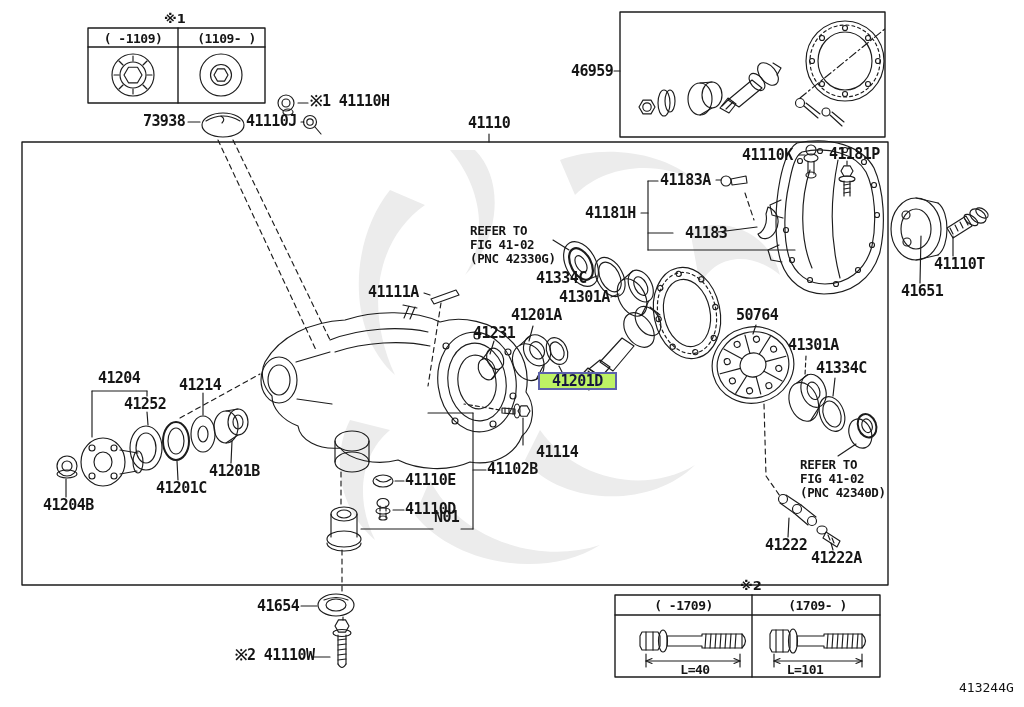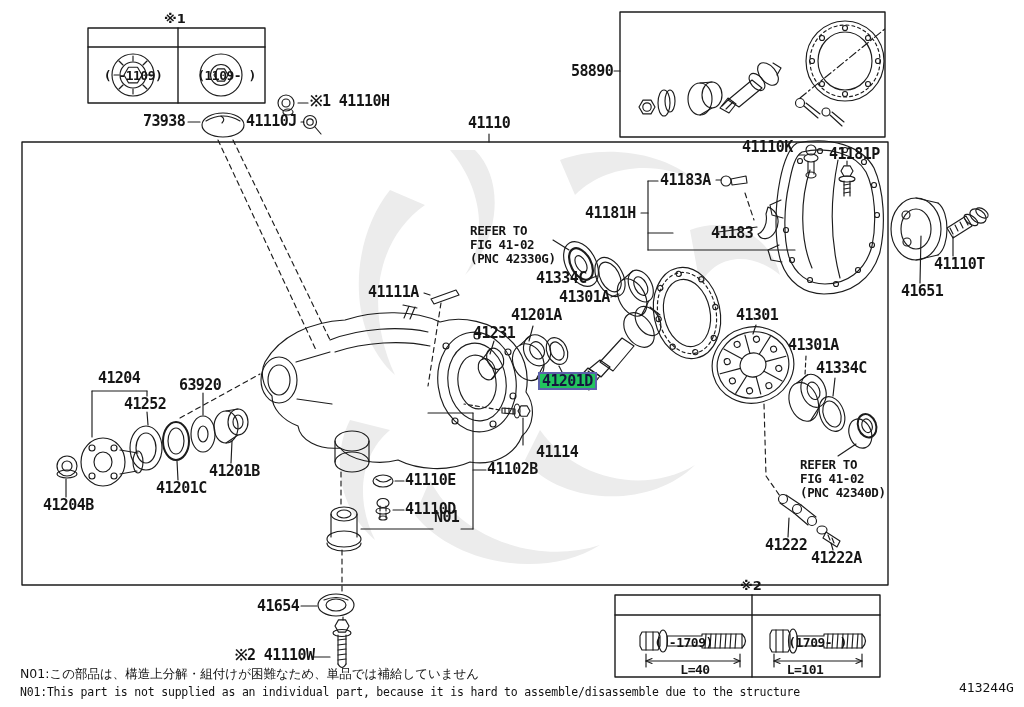--- a/index.html
+++ b/index.html
@@ -3,28 +3,28 @@
 <meta charset="utf-8">
 <style>
   html,body{margin:0;padding:0;background:#ffffff;}
   #stage{position:relative;width:1024px;height:707px;background:#ffffff;overflow:hidden;
          font-family:"DejaVu Sans Mono","Liberation Mono",monospace;}
   svg{position:absolute;left:0;top:0;}
   .lbl{position:absolute;font:bold 15px "DejaVu Sans Mono",monospace;color:#151515;
        white-space:nowrap;letter-spacing:-0.6px;line-height:14px;}
   .ref{font-size:12.5px;letter-spacing:-0.4px;}
   .hdr{position:absolute;font:bold 13px "DejaVu Sans Mono",monospace;color:#151515;
-       text-align:center;letter-spacing:-0.5px;margin-top:37px;}
+       text-align:center;letter-spacing:-0.5px;}
   .dim{position:absolute;font:bold 13px "DejaVu Sans Mono",monospace;color:#151515;
        text-align:center;letter-spacing:-0.5px;}
   .marker{position:absolute;font:bold 13px "DejaVu Sans",sans-serif;color:#151515;white-space:nowrap;}
   .note{position:absolute;font:12.5px "DejaVu Sans","Liberation Sans",sans-serif;color:#111;white-space:nowrap;}
   .note-en{position:absolute;font:11.5px "DejaVu Sans Mono",monospace;color:#111;white-space:nowrap;letter-spacing:-0.2px;}
   .docnum{position:absolute;font:13px "DejaVu Sans Mono",monospace;color:#111;white-space:nowrap;}
-  .hl{background:#22c55e;border:2px solid #5d62ab;padding:0 2px;color:#15153f;}
+  .hl{background:#bef264;border:2px solid #5d62ab;padding:0 12px;color:#15153f;}
 </style>
 </head>
 <body>
 
 <div id="stage">
 
 <svg width="1024" height="707" viewBox="0 0 1024 707">
 
   <g fill="#ececec" stroke="none">
     <path d="M390,190 C350,240 345,330 395,375 C365,310 375,240 425,205 Z"></path>
@@ -517,47 +517,47 @@
       <path d="M774,661 l6,-2.5 M774,661 l6,2.5 M862,661 l-6,-2.5 M862,661 l-6,2.5"></path>
     </g>
   </g>
 </svg>
 
 <div class="marker" style="left:164px;top:11px">※1</div>
 <div class="lbl" style="left:143px;top:114px">73938</div>
 <div class="lbl" style="left:246px;top:114px">41110J</div>
 <div class="lbl" style="left:310px;top:94px">※1 41110H</div>
 <div class="lbl" style="left:468px;top:116px">41110</div>
-<div class="lbl" style="left:571px;top:64px">58890</div>
-<div class="lbl" style="left:742px;top:140px">41110K</div>
+<div class="lbl" style="left:571px;top:64px">46959</div>
+<div class="lbl" style="left:742px;top:148px">41110K</div>
 <div class="lbl" style="left:829px;top:147px">41181P</div>
 <div class="lbl" style="left:660px;top:173px">41183A</div>
 <div class="lbl" style="left:585px;top:206px">41181H</div>
-<div class="lbl" style="left:711px;top:226px">41183</div>
+<div class="lbl" style="left:685px;top:226px">41183</div>
 <div class="lbl" style="left:934px;top:257px">41110T</div>
 <div class="lbl" style="left:901px;top:284px">41651</div>
 <div class="lbl ref" style="left:470px;top:224px">REFER TO</div>
 <div class="lbl ref" style="left:470px;top:238px">FIG 41-02</div>
 <div class="lbl ref" style="left:470px;top:252px">(PNC 42330G)</div>
 <div class="lbl" style="left:536px;top:271px">41334C</div>
 <div class="lbl" style="left:559px;top:290px">41301A</div>
 <div class="lbl" style="left:511px;top:308px">41201A</div>
 <div class="lbl" style="left:473px;top:326px">41231</div>
 <div class="lbl" style="left:368px;top:285px">41111A</div>
 <div class="lbl hl" style="left:538px;top:372px">41201D</div>
-<div class="lbl" style="left:736px;top:308px">41301</div>
+<div class="lbl" style="left:736px;top:308px">50764</div>
 <div class="lbl" style="left:788px;top:338px">41301A</div>
 <div class="lbl" style="left:816px;top:361px">41334C</div>
 <div class="lbl ref" style="left:800px;top:458px">REFER TO</div>
 <div class="lbl ref" style="left:800px;top:472px">FIG 41-02</div>
 <div class="lbl ref" style="left:800px;top:486px">(PNC 42340D)</div>
 <div class="lbl" style="left:765px;top:538px">41222</div>
 <div class="lbl" style="left:811px;top:551px">41222A</div>
 <div class="lbl" style="left:98px;top:371px">41204</div>
-<div class="lbl" style="left:179px;top:378px">63920</div>
+<div class="lbl" style="left:179px;top:378px">41214</div>
 <div class="lbl" style="left:124px;top:397px">41252</div>
 <div class="lbl" style="left:209px;top:464px">41201B</div>
 <div class="lbl" style="left:156px;top:481px">41201C</div>
 <div class="lbl" style="left:43px;top:498px">41204B</div>
 <div class="lbl" style="left:536px;top:445px">41114</div>
 <div class="lbl" style="left:487px;top:462px">41102B</div>
 <div class="lbl" style="left:405px;top:473px">41110E</div>
 <div class="lbl" style="left:405px;top:502px">41110D</div>
 <div class="lbl" style="left:434px;top:510px">N01</div>
 <div class="lbl" style="left:257px;top:599px">41654</div>
@@ -565,16 +565,14 @@
 <div class="docnum" style="left:959px;top:680px">413244G</div>
 
 <div class="hdr" style="left:88px;top:31px;width:90px">(    -1109)</div>
 <div class="hdr" style="left:178px;top:31px;width:97px">(1109-    )</div>
 <div class="marker" style="left:740px;top:578px">※2</div>
 <div class="hdr" style="left:615px;top:598px;width:137px">(   -1709)</div>
 <div class="hdr" style="left:752px;top:598px;width:131px">(1709-   )</div>
 <div class="dim" style="left:640px;top:662px;width:110px">L=40</div>
 <div class="dim" style="left:755px;top:662px;width:100px">L=101</div>
 
-<div class="note" style="left:20px;top:666px">N01:この部品は、構造上分解・組付けが困難なため、単品では補給していません</div>
-<div class="note-en" style="left:20px;top:685px">N01:This part is not supplied as an individual part, because it is hard to assemble/disassemble due to the structure</div>
 
 </div>
 
 </body></html>

